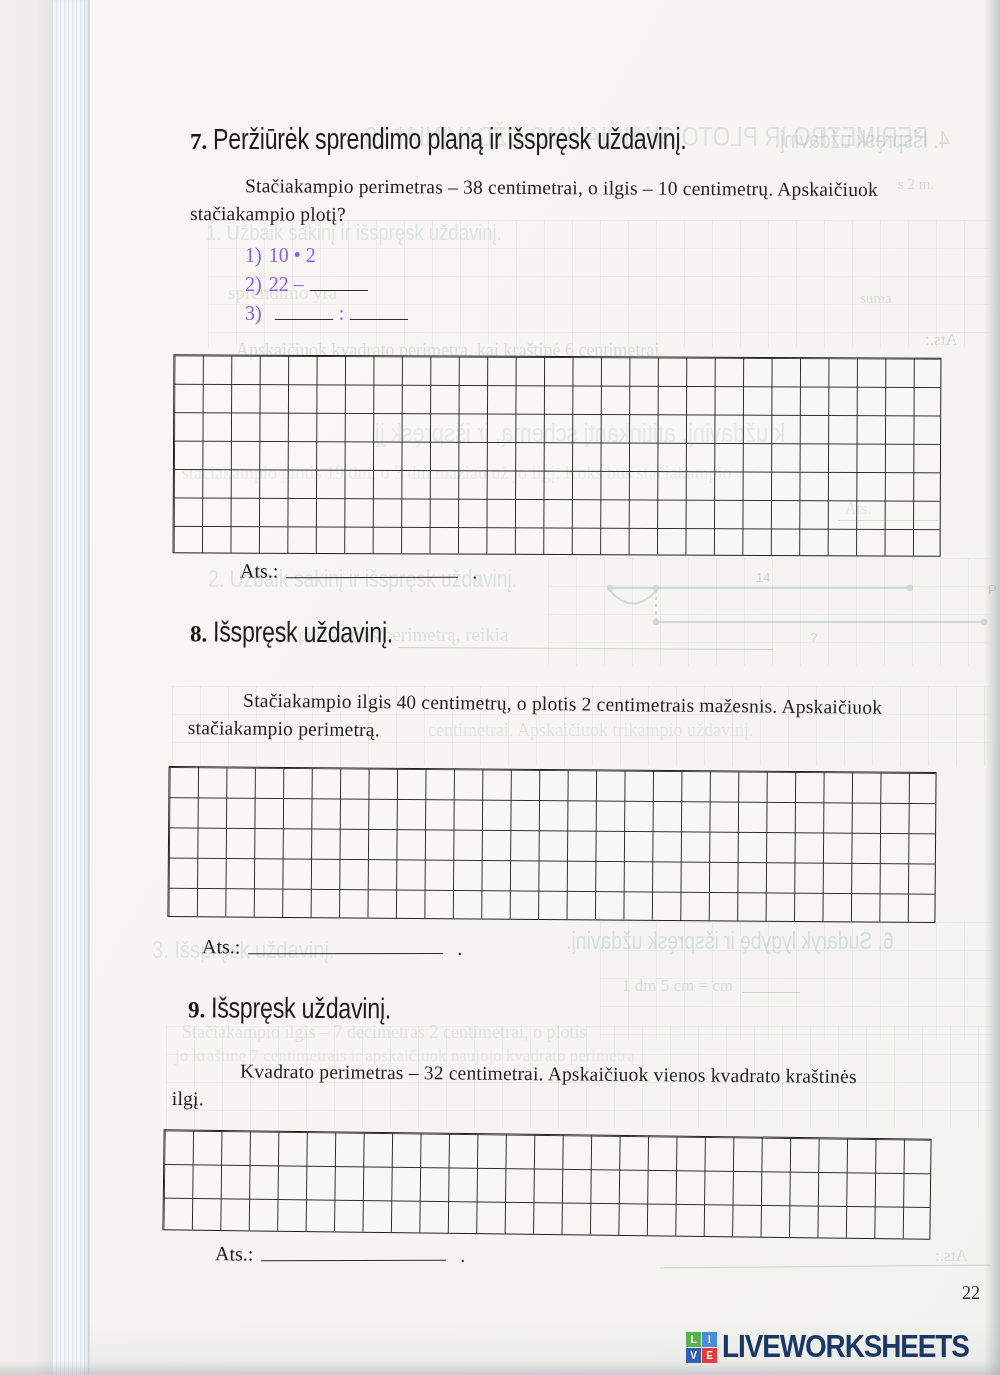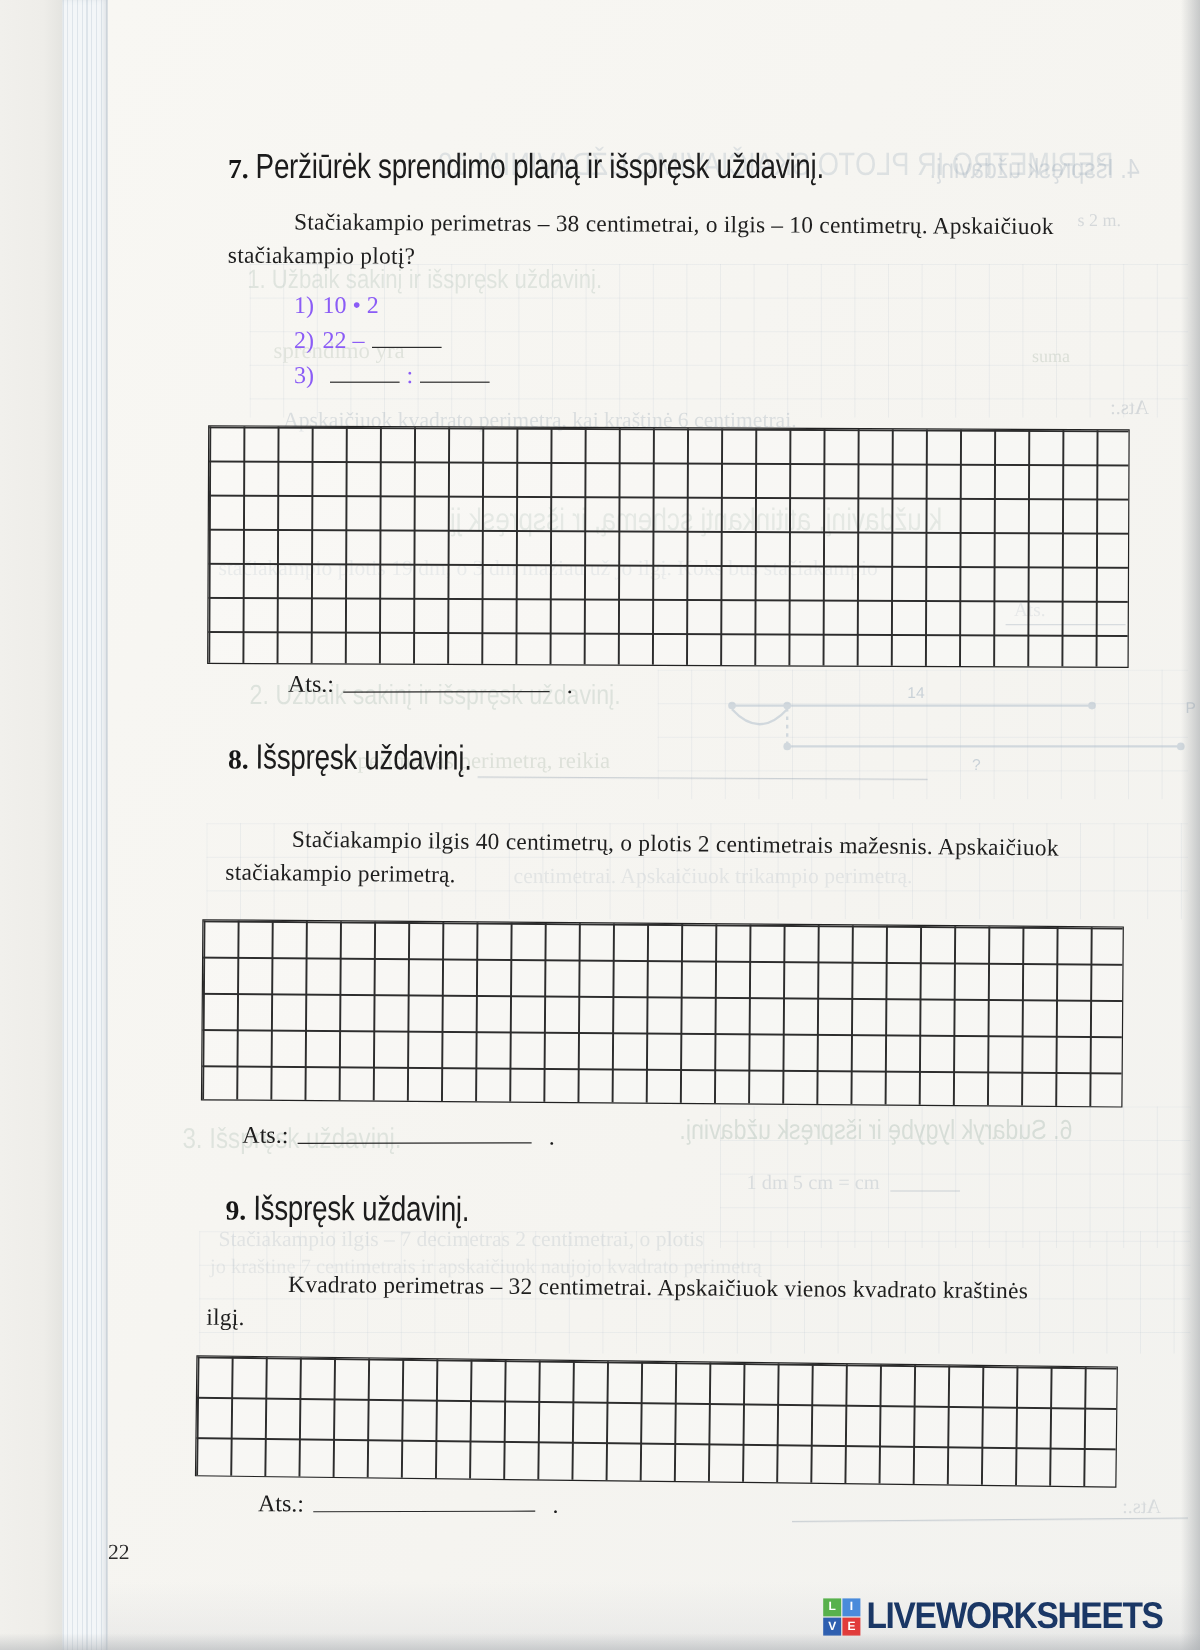--- a/index.html
+++ b/index.html
@@ -57,21 +57,21 @@
             margin-left:8px;vertical-align:baseline;transform:rotate(-.45deg);}
   .ats-dot{margin-left:14px;}
 
   
   .bleed{position:absolute;white-space:nowrap;pointer-events:none;filter:blur(.6px);}
   .bleed-line{position:absolute;height:0;border-top:1.4px solid rgba(150,165,178,.45);
               pointer-events:none;filter:blur(.4px);}
   .bleed-svg{position:absolute;pointer-events:none;opacity:.5;}
 
   
-  .pageno{position:absolute;left:90px;right:20px;top:1283px;text-align:left;
+  .pageno{position:absolute;left:90px;right:20px;top:1283px;text-align:right;
           font:18px "Liberation Serif",serif;color:#2a2a2a;}
   .logo{position:absolute;left:686px;top:1329px;display:flex;align-items:center;}
   .logo-icon{display:grid;grid-template-columns:15px 15px;grid-template-rows:15px 15px;gap:1px;}
   .logo-sq{display:flex;align-items:center;justify-content:center;
            font:bold 10px "Liberation Sans",sans-serif;color:#fff;}
   .logo-text{display:inline-block;font:bold 31px "Liberation Sans",sans-serif;color:#1a3765;
              letter-spacing:-1.2px;transform:scaleX(.9);transform-origin:left center;margin-left:5px;}
 </style>
 </head>
 <body>
@@ -94,21 +94,21 @@
     <span class="bleed" style="left: 206px; top: 220px; font-size: 22px; color: rgb(158, 179, 168); opacity: 0.26; font-family: &quot;Liberation Sans&quot;, sans-serif; transform: scaleX(0.84); transform-origin: left center;">1. Užbaik sakinį ir išspręsk uždavinį.</span>
     <span class="bleed" style="left: 228px; top: 282px; font-size: 19px; color: rgb(159, 174, 159); opacity: 0.25; font-family: &quot;Liberation Serif&quot;, serif; transform: scaleX(1); transform-origin: left center;">sprendimo yra</span>
     <span class="bleed" style="left: 860px; top: 290px; font-size: 15px; color: rgb(159, 174, 159); opacity: 0.3; font-family: &quot;Liberation Serif&quot;, serif; transform: scaleX(1); transform-origin: left center;">suma</span>
     <span class="bleed" style="left: 925px; top: 330px; font-size: 17px; color: rgb(154, 166, 178); opacity: 0.35; font-family: &quot;Liberation Serif&quot;, serif; transform: scaleX(-1); transform-origin: center center;">Ats.:</span>
     <span class="bleed" style="left: 236px; top: 340px; font-size: 18px; color: rgb(154, 168, 181); opacity: 0.3; font-family: &quot;Liberation Serif&quot;, serif; transform: scaleX(1); transform-origin: left center;">Apskaičiuok kvadrato perimetrą, kai kraštinė 6 centimetrai.</span>
     <span class="bleed" style="left: 270px; top: 418px; font-size: 26px; color: rgb(154, 176, 164); opacity: 0.28; font-family: &quot;Liberation Sans&quot;, sans-serif; transform: scaleX(-0.84); transform-origin: center center; width: 560px;">k uždavinį, atitinkantį schemą, ir išspręsk jį</span>
     <span class="bleed" style="left: 182px; top: 463px; font-size: 18px; color: rgb(154, 168, 181); opacity: 0.22; font-family: &quot;Liberation Serif&quot;, serif; transform: scaleX(1); transform-origin: left center;">stačiakampio plotis 19 dm, o 3 dm mažiau už jo ilgį. Koks bus stačiakampio</span>
     <span class="bleed" style="left: 845px; top: 500px; font-size: 16px; color: rgb(154, 168, 181); opacity: 0.25; font-family: &quot;Liberation Serif&quot;, serif; transform: scaleX(1); transform-origin: left center;">Ats.</span>
     <span class="bleed" style="left: 208px; top: 566px; font-size: 23px; color: rgb(158, 179, 168); opacity: 0.28; font-family: &quot;Liberation Sans&quot;, sans-serif; transform: scaleX(0.84); transform-origin: left center;">2. Užbaik sakinį ir išspręsk uždavinį.</span>
     <span class="bleed" style="left: 298px; top: 624px; font-size: 19px; color: rgb(159, 174, 159); opacity: 0.28; font-family: &quot;Liberation Serif&quot;, serif; transform: scaleX(1); transform-origin: left center;">perimetras perimetrą, reikia</span>
-    <span class="bleed" style="left: 428px; top: 720px; font-size: 18px; color: rgb(154, 168, 181); opacity: 0.2; font-family: &quot;Liberation Serif&quot;, serif; transform: scaleX(1); transform-origin: left center;">centimetrai. Apskaičiuok trikampio perimetrą.</span>
+    <span class="bleed" style="left: 428px; top: 720px; font-size: 18px; color: rgb(154, 168, 181); opacity: 0.2; font-family: &quot;Liberation Serif&quot;, serif; transform: scaleX(1); transform-origin: left center;">centimetrai. Apskaičiuok trikampio uždavinį.</span>
     <span class="bleed" style="left: 152px; top: 936px; font-size: 24px; color: rgb(158, 179, 168); opacity: 0.26; font-family: &quot;Liberation Sans&quot;, sans-serif; transform: scaleX(0.84); transform-origin: left center;">3. Išspręsk uždavinį.</span>
     <span class="bleed" style="left: 535px; top: 928px; font-size: 23px; color: rgb(158, 179, 168); opacity: 0.33; font-family: &quot;Liberation Sans&quot;, sans-serif; transform: scaleX(-0.84); transform-origin: center center;">6. Sudaryk lygybę ir išspręsk uždavinį.</span>
     <span class="bleed" style="left: 622px; top: 976px; font-size: 17px; color: rgb(154, 168, 181); opacity: 0.3; font-family: &quot;Liberation Serif&quot;, serif; transform: scaleX(1); transform-origin: left center;">1 dm 5 cm =        cm</span>
     <span class="bleed" style="left: 182px; top: 1022px; font-size: 18px; color: rgb(154, 168, 181); opacity: 0.22; font-family: &quot;Liberation Serif&quot;, serif; transform: scaleX(1); transform-origin: left center;">Stačiakampio ilgis – 7 decimetras 2 centimetrai, o plotis</span>
     <span class="bleed" style="left: 175px; top: 1046px; font-size: 17px; color: rgb(154, 168, 181); opacity: 0.18; font-family: &quot;Liberation Serif&quot;, serif; transform: scaleX(1); transform-origin: left center;">jo kraštinę 7 centimetrais ir apskaičiuok naujojo kvadrato perimetrą</span>
     <span class="bleed" style="left: 935px; top: 1246px; font-size: 17px; color: rgb(154, 166, 178); opacity: 0.3; font-family: &quot;Liberation Serif&quot;, serif; transform: scaleX(-1); transform-origin: center center;">Ats.:</span>
     <div class="bleed-line" style="left: 660px; top: 1266px; width: 330px; transform: rotate(-0.5deg);"></div>
     <div class="bleed-line" style="left: 838px; top: 520px; width: 100px; transform: rotate(0deg);"></div>
     <div class="bleed-line" style="left: 398px; top: 648px; width: 375px; transform: rotate(0.3deg);"></div>
     <div class="bleed-line" style="left: 742px; top: 992px; width: 58px; transform: rotate(0deg);"></div>

